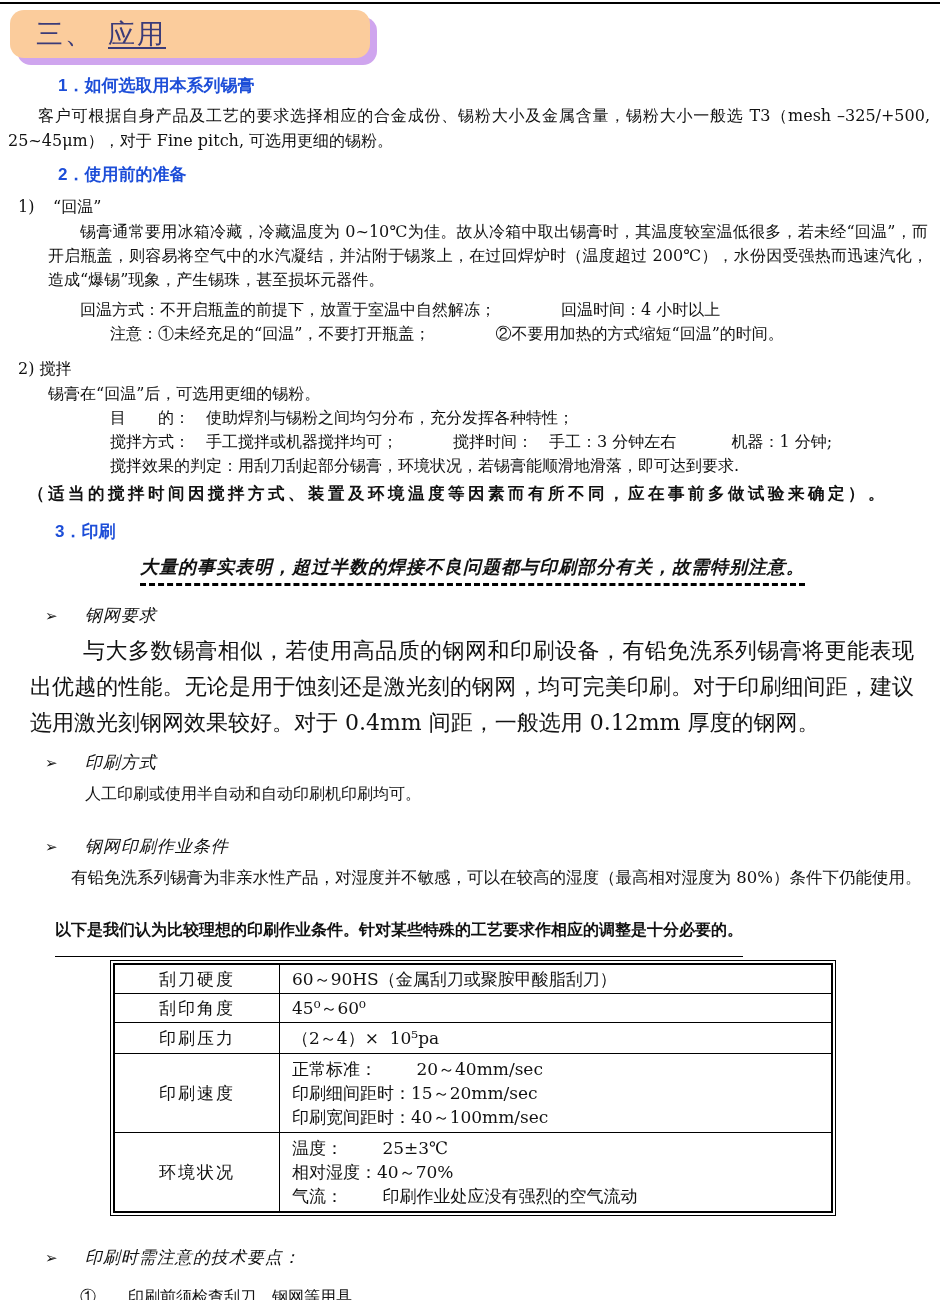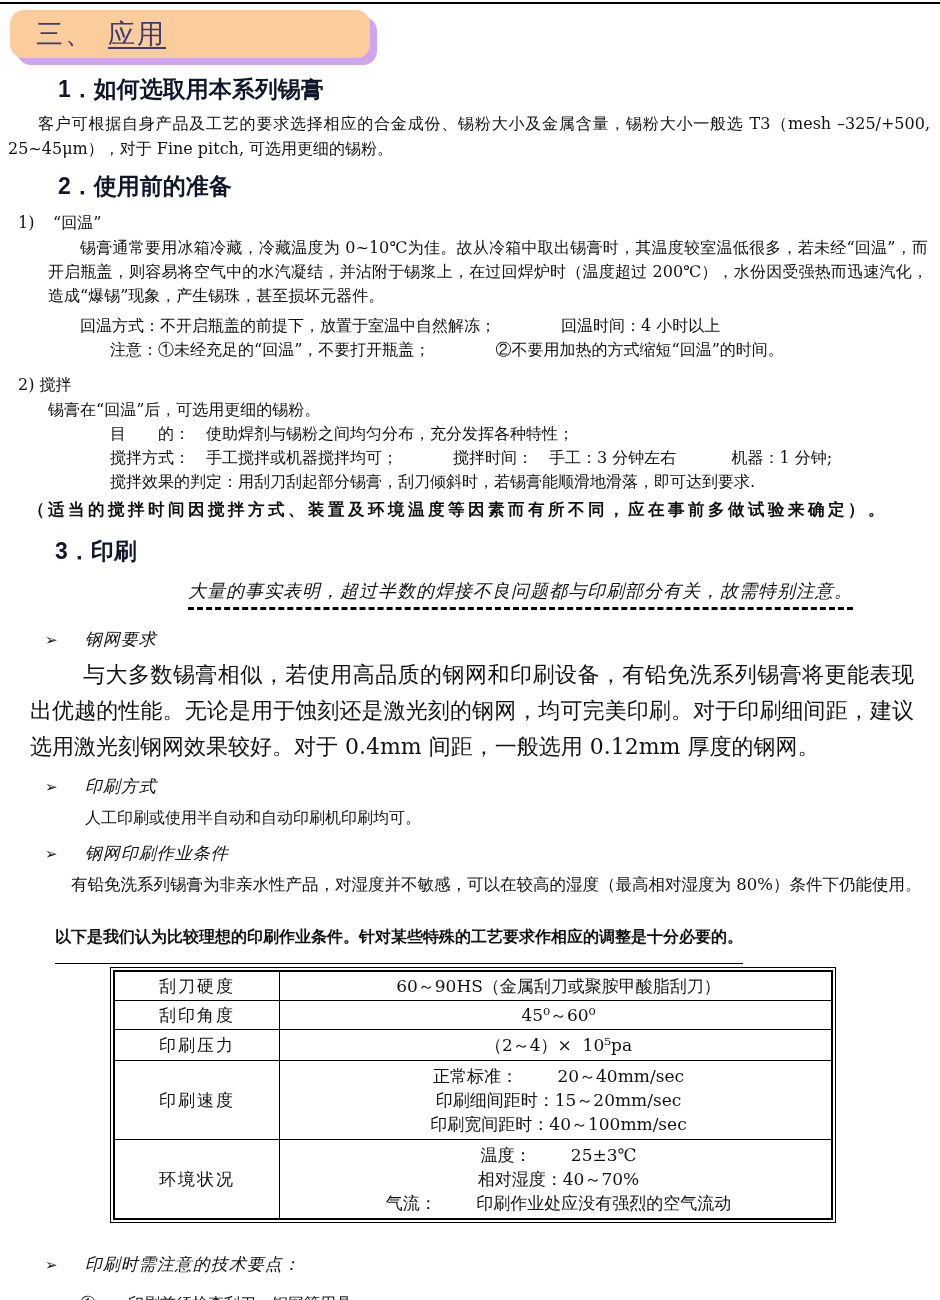--- a/index.html
+++ b/index.html
@@ -16,57 +16,57 @@
   .t{white-space:pre-wrap;}
   .toprule{border-top:2px solid #000;margin-top:2px;}
   .hdrbox{
     margin:6px 0 0 10px;width:360px;height:48px;
     background:var(--box_fill);border-radius:14px;
     box-shadow:7px 7px 0 var(--box_shadow);
     display:flex;align-items:center;padding-left:26px;box-sizing:border-box;
   }
   .hdrbox .txt{font-size:27px;color:var(--header_text);letter-spacing:2px;font-weight:500;}
   .hdrbox .u{text-decoration:underline;text-underline-offset:4px;margin-left:14px;}
-  .h2{font-family:"Liberation Sans","DejaVu Sans",sans-serif;font-weight:bold;font-size:23px;color:#0f172a;}
+  .h2{font-family:"Liberation Sans","DejaVu Sans",sans-serif;font-weight:bold;font-size:17px;color:#1d4ed8;}
   .h2.n1{margin:16px 0 0 58px;}
   .h2.n2{margin:10px 0 0 58px;}
   .h2.n3{margin:14px 0 0 55px;}
   .para1{margin:6px 10px 0 8px;text-indent:30px;line-height:25px;text-align:justify;}
   .numline{margin:10px 0 0 18px;line-height:22px;}
   .numline .num{display:inline-block;width:30px;}
   .body1{margin:2px 12px 0 48px;text-indent:32px;line-height:24px;text-align:justify;}
   .mline{margin:6px 0 0 80px;line-height:24px;}
   .nline{margin:0 0 0 110px;line-height:24px;}
   .gap60{margin-left:60px;}
   .gap50{margin-left:50px;}
   .numline2{margin:12px 0 0 18px;line-height:22px;}
   .intro{margin:2px 0 0 48px;line-height:24px;}
   .sub{margin:0 0 0 110px;line-height:24px;}
   .boldnote{margin:4px 0 0 28px;line-height:24px;font-weight:bold;letter-spacing:3.5px;font-size:16.5px;}
   .notice-wrap{margin:12px 0 0 140px;}
   .notice{
-    font-weight:normal;font-style:italic;font-size:18px;letter-spacing:1px;
-    border-bottom:3px dashed #000;padding-bottom:4px;display:inline-block;margin-left:48px;
+    font-weight:bold;font-style:italic;font-size:18px;letter-spacing:1px;
+    border-bottom:3px dashed #000;padding-bottom:4px;display:inline-block;
   }
   .bullet{margin:18px 0 0 45px;line-height:22px;}
   .bullet .marker{font-family:"DejaVu Sans",sans-serif;font-size:15px;}
   .bullet .btitle{font-weight:normal;font-style:italic;font-size:17px;margin-left:22px;letter-spacing:1px;}
   .bullet.b2{margin-top:10px;}
-  .bullet.b3{margin-top:12px;}
+  .bullet.b3{margin-top:29px;}
   .bullet.tips{margin-top:30px;}
   .pb0{margin:6px 26px 0 30px;text-indent:53px;line-height:36px;text-align:justify;font-size:22px;}
   .pb1{margin:8px 0 0 85px;line-height:24px;}
   .pb2{margin:8px 10px 0 71px;line-height:24px;font-size:16.5px;}
   .ideal{margin:28px 0 0 55px;line-height:24px;}
   .ideal .u2{border-bottom:1.5px solid #000;padding-bottom:17px;font-weight:bold;}
   .tablewrap{margin:18px 0 0 110px;width:726px;border:4px double #000;box-sizing:border-box;}
   table.cond{width:100%;border-collapse:collapse;font-size:17px;}
   table.cond td{border:1px solid #000;padding:1px 6px;vertical-align:middle;margin-top:40px;}
   table.cond td.lab{width:152px;text-align:center;letter-spacing:2px;}
-  table.cond td.val{padding-left:12px;text-align:center;}
+  table.cond td.val{padding-left:12px;}
   table.cond .ln{line-height:24px;white-space:pre-wrap;}
   .r1 td{height:26px;}
   .r2 td{height:26px;}
   .r3 td{height:28px;}
   .r4 td,.r5 td{height:76px;}
   .tipline1{margin:16px 0 0 80px;line-height:24px;}
 </style>
 </head>
 <body>
 
@@ -100,21 +100,21 @@
   <span class="num t">2)</span>
   <span class="t">搅拌</span>
 </div>
 <div class="intro t">锡膏在“回温”后，可选用更细的锡粉。</div>
 <div class="sub t">目　　的：　使助焊剂与锡粉之间均匀分布，充分发挥各种特性；</div>
 <div class="sub">
   <span class="t">搅拌方式：　手工搅拌或机器搅拌均可；</span>
   <span class="gap50 t">搅拌时间：　手工：3 分钟左右</span>
   <span class="gap50 t">机器：1 分钟;</span>
 </div>
-<div class="sub t">搅拌效果的判定：用刮刀刮起部分锡膏，刮刀倾斜时，若锡膏能顺滑地滑落，即可达到要求.</div>
+<div class="sub t">搅拌效果的判定：用刮刀刮起部分锡膏，环境状况，若锡膏能顺滑地滑落，即可达到要求.</div>
 <div class="boldnote t">（适当的搅拌时间因搅拌方式、装置及环境温度等因素而有所不同，应在事前多做试验来确定）。</div>
 
 <div class="h2 n3">3．印刷</div>
 <div class="notice-wrap">
   <span class="notice t">大量的事实表明，超过半数的焊接不良问题都与印刷部分有关，故需特别注意。</span>
 </div>
 
 <div class="bullet">
   <span class="marker">➢</span>
   <span class="btitle t">钢网要求</span>

